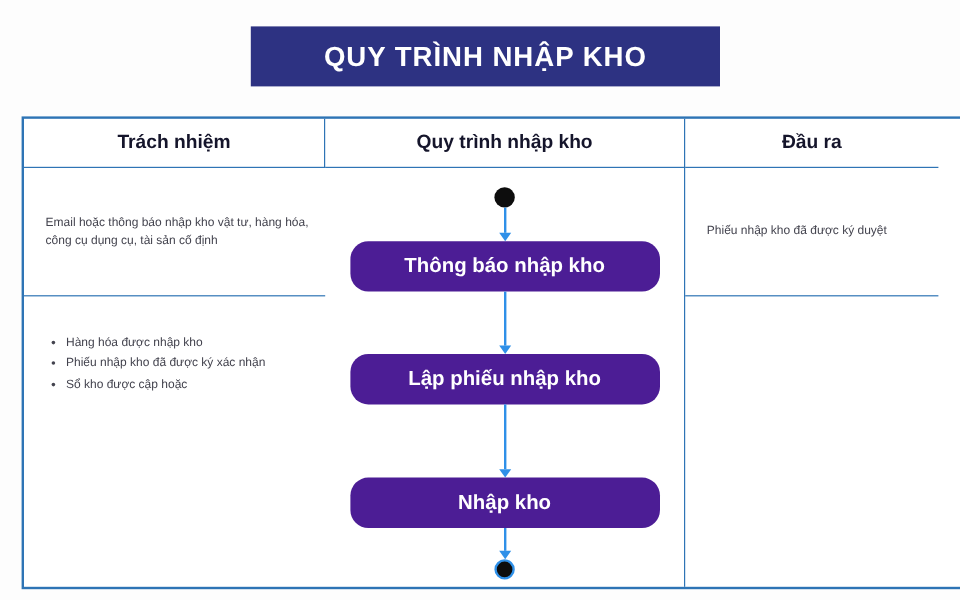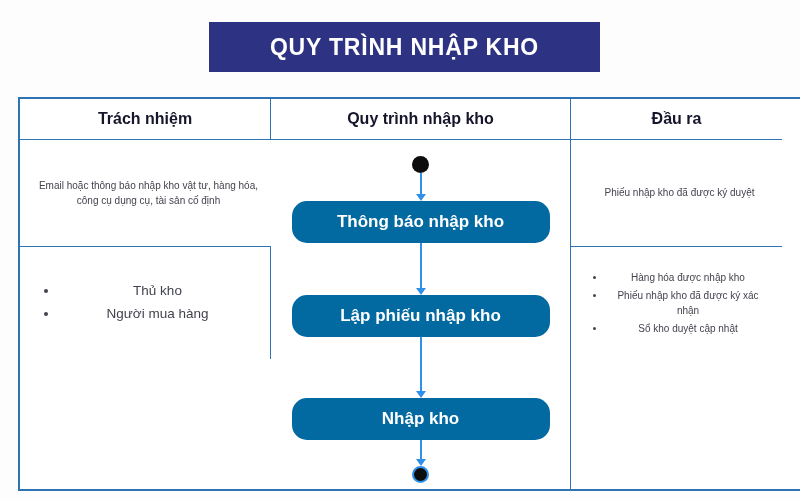--- a/index.html
+++ b/index.html
@@ -1,15 +1,15 @@
 <!DOCTYPE html>
 <html><head>
 <meta charset="utf-8">
 <style>
-  * { margin:0; padding:0; box-sizing:border-box;text-align:center; }
+  * { margin:0; padding:0; box-sizing:border-box; }
   html,body { width:800px; height:500px; overflow:hidden; }
   body {
     position:relative;
     background:#fdfdfd;
     font-family:"Liberation Sans", "DejaVu Sans", sans-serif;
     color:#43434e;
   }
 
   
   .banner {
@@ -61,21 +61,21 @@
   }
   .connector { display:flex; flex-direction:column; align-items:center; flex:none; }
   .connector .line { width:2px; background:#2f90e8; }
   .connector .head {
     width:0; height:0;
     border-left:5px solid transparent; border-right:5px solid transparent;
     border-top:7px solid #2f90e8;
   }
   .step-box {
     width:258px; height:42px; flex:none;
-    background:#0369a1; border-radius:15px;
+    background:#4c1d95; border-radius:15px;
     display:flex; align-items:center; justify-content:center;
     color:#ffffff; font-size:17px; font-weight:bold;
   }
 </style>
 </head>
 <body>
 
 <div class="banner">
   <div class="banner-title">QUY TRÌNH NHẬP KHO</div>
 </div>
@@ -125,28 +125,22 @@
 
   <div class="cell out-cell last-col">
     <span>Email hoặc thông báo nhập kho vật tư, hàng hóa, công cụ dụng cụ, tài sản cố định</span>
   </div>
 
 
   <div class="cell out-cell last-col">
     <span>Phiếu nhập kho đã được ký duyệt</span>
   </div>
 
-  <div class="cell resp-cell last-row">
-    <ul>
-      <li>Thủ kho</li>
-      <li>Người mua hàng</li>
-    </ul>
-  </div>
 
   <div class="cell out-cell last-col last-row">
     <ul>
       <li>Hàng hóa được nhập kho</li>
       <li>Phiếu nhập kho đã được ký xác nhận</li>
-      <li>Sổ kho duyệt cập nhật</li>
+      <li>Sổ kho được cập hoặc</li>
     </ul>
   </div>
 
 </div>
 
 </body></html>

